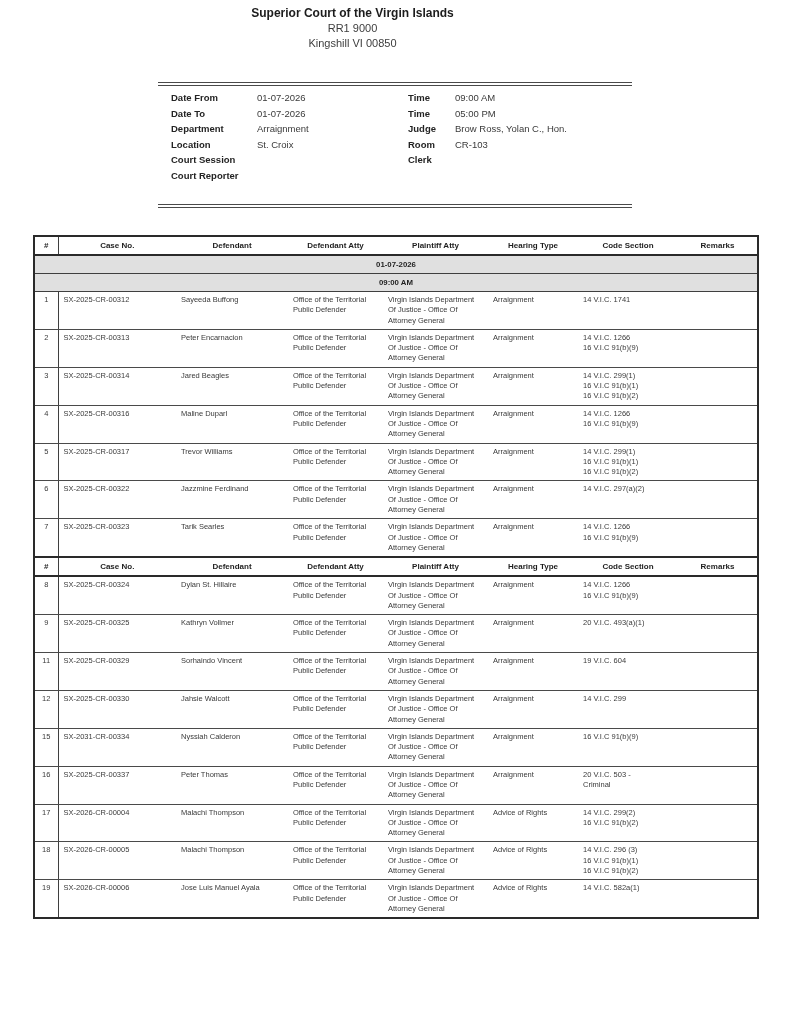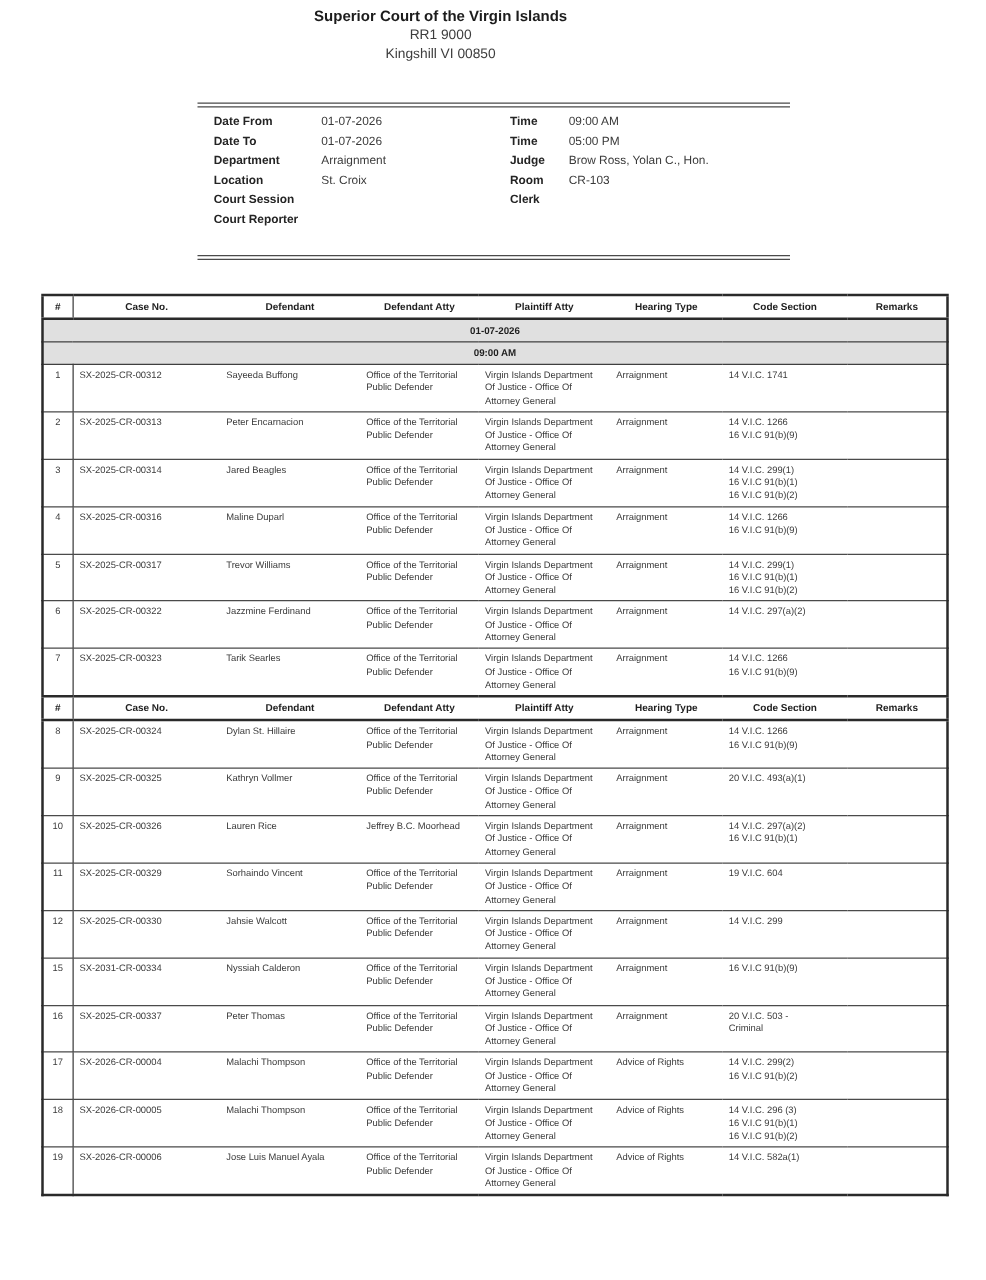--- a/index.html
+++ b/index.html
@@ -289,33 +289,20 @@
       <td class="ml">Office of the Territorial
 Public Defender</td>
       <td class="ml">Virgin Islands Department
 Of Justice - Office Of
 Attorney General</td>
       <td>Arraignment</td>
       <td class="ml">20 V.I.C. 493(a)(1)</td>
       <td></td>
     </tr>
           <tr>
-      <td class="c-num">10</td>
-      <td>SX-2025-CR-00326</td>
-      <td>Lauren Rice</td>
-      <td class="ml">Jeffrey B.C. Moorhead</td>
-      <td class="ml">Virgin Islands Department
-Of Justice - Office Of
-Attorney General</td>
-      <td>Arraignment</td>
-      <td class="ml">14 V.I.C. 297(a)(2)
-16 V.I.C 91(b)(1)</td>
-      <td></td>
-    </tr>
-          <tr>
       <td class="c-num">11</td>
       <td>SX-2025-CR-00329</td>
       <td>Sorhaindo Vincent</td>
       <td class="ml">Office of the Territorial
 Public Defender</td>
       <td class="ml">Virgin Islands Department
 Of Justice - Office Of
 Attorney General</td>
       <td>Arraignment</td>
       <td class="ml">19 V.I.C. 604</td>

